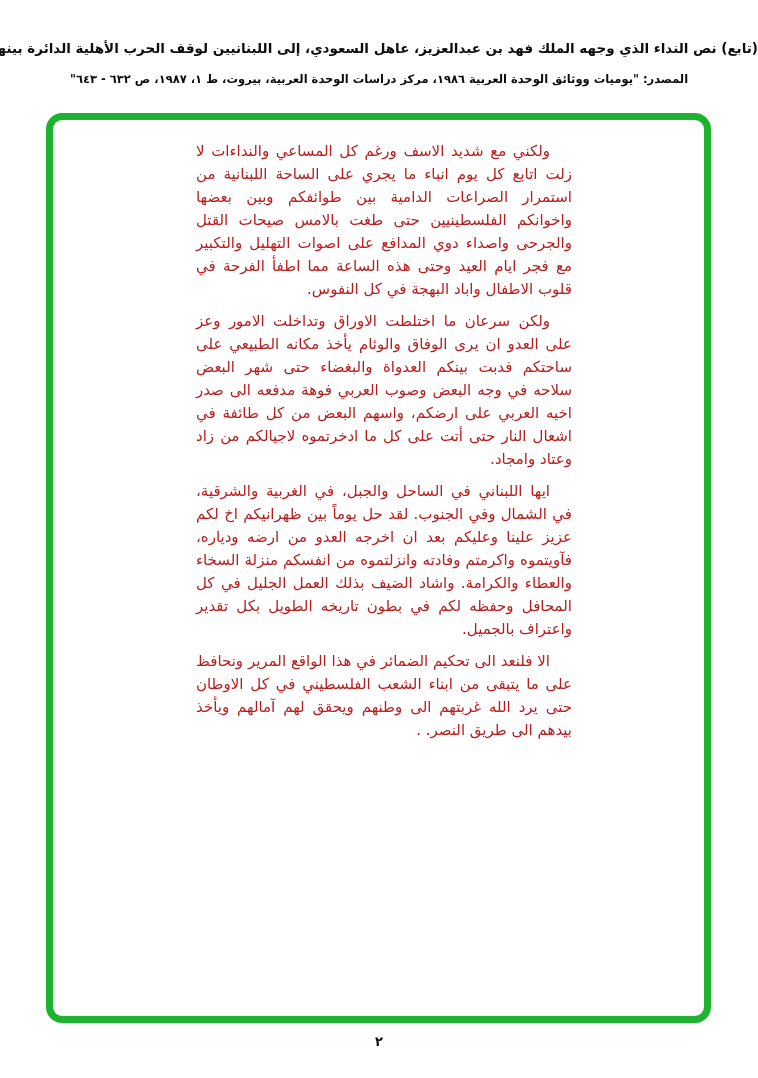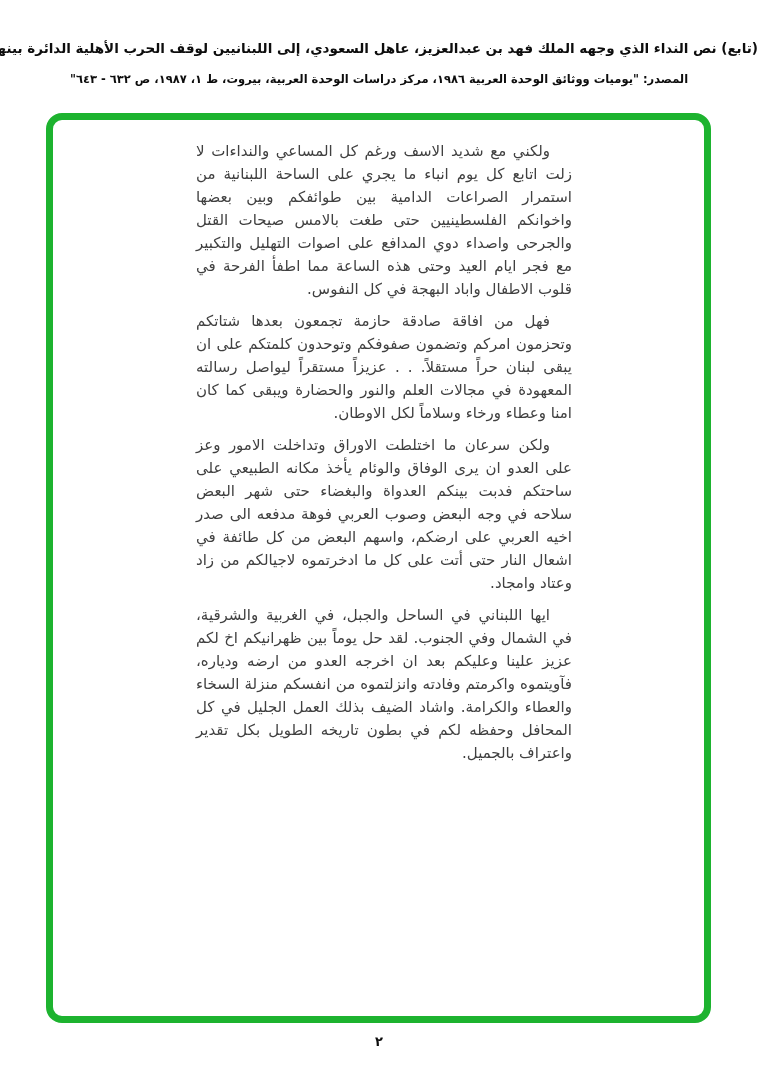--- a/index.html
+++ b/index.html
@@ -54,21 +54,21 @@
   }
   .body-text {
     position: absolute;
     left: 196px;
     top: 140px;
     width: 376px;
     direction: rtl;
     text-align: justify;
     font-size: 15px;
     line-height: 23px;
-    color: #404040;
+    color: #b91c1c;
   }
   .body-text p {
     margin: 0 0 9px 0;
     text-indent: 22px;
   }
   .page-number {
     position: absolute;
     top: 1034px;
     left: 0;
     width: 758px;
@@ -84,20 +84,20 @@
 <div class="page">
 
   <div class="header-title">(تابع) نص النداء الذي وجهه الملك فهد بن عبدالعزيز، عاهل السعودي، إلى اللبنانيين لوقف الحرب الأهلية الدائرة بينهم</div>
 
   <div class="source-line">المصدر: "يوميات ووثائق الوحدة العربية ١٩٨٦، مركز دراسات الوحدة العربية، بيروت، ط ١، ١٩٨٧، ص ٦٣٢ - ٦٤٣"</div>
 
   <div class="document-frame"></div>
 
   <div class="body-text">
     <p>ولكني مع شديد الاسف ورغم كل المساعي والنداءات لا زلت اتابع كل يوم انباء ما يجري على الساحة اللبنانية من استمرار الصراعات الدامية بين طوائفكم وبين بعضها واخوانكم الفلسطينيين حتى طغت بالامس صيحات القتل والجرحى واصداء دوي المدافع على اصوات التهليل والتكبير مع فجر ايام العيد وحتى هذه الساعة مما اطفأ الفرحة في قلوب الاطفال واباد البهجة في كل النفوس.</p>
-    <p>فهل من افاقة صادقة حازمة تجمعون بعدها شتاتكم وتحزمون امركم وتضمون صفوفكم وتوحدون كلمتكم على ان يبقى لبنان حراً مستقلاً. . . عزيزاً مستقراً ليواصل رسالته المعهودة في مجالات العلم والنور والحضارة ويبقى كما كان امنا وعطاء ورخاء وسلاماً لكل الاوطان.</p>
     <p>ولكن سرعان ما اختلطت الاوراق وتداخلت الامور وعز على العدو ان يرى الوفاق والوئام يأخذ مكانه الطبيعي على ساحتكم فدبت بينكم العدواة والبغضاء حتى شهر البعض سلاحه في وجه البعض وصوب العربي فوهة مدفعه الى صدر اخيه العربي على ارضكم، واسهم البعض من كل طائفة في اشعال النار حتى أتت على كل ما ادخرتموه لاجيالكم من زاد وعتاد وامجاد.</p>
     <p>ايها اللبناني في الساحل والجبل، في الغربية والشرقية، في الشمال وفي الجنوب. لقد حل يوماً بين ظهرانيكم اخ لكم عزيز علينا وعليكم بعد ان اخرجه العدو من ارضه ودياره، فآويتموه واكرمتم وفادته وانزلتموه من انفسكم منزلة السخاء والعطاء والكرامة. واشاد الضيف بذلك العمل الجليل في كل المحافل وحفظه لكم في بطون تاريخه الطويل بكل تقدير واعتراف بالجميل.</p>
+    <p>الا فلنعد الى تحكيم الضمائر في هذا الواقع المرير ونحافظ على ما يتبقى من ابناء الشعب الفلسطيني في كل الاوطان حتى يرد الله غربتهم الى وطنهم ويحقق لهم آمالهم ويأخذ بيدهم الى طريق النصر. .</p>
   </div>
 
   <div class="page-number">٢</div>
 
 </div>
 
 </body></html>

